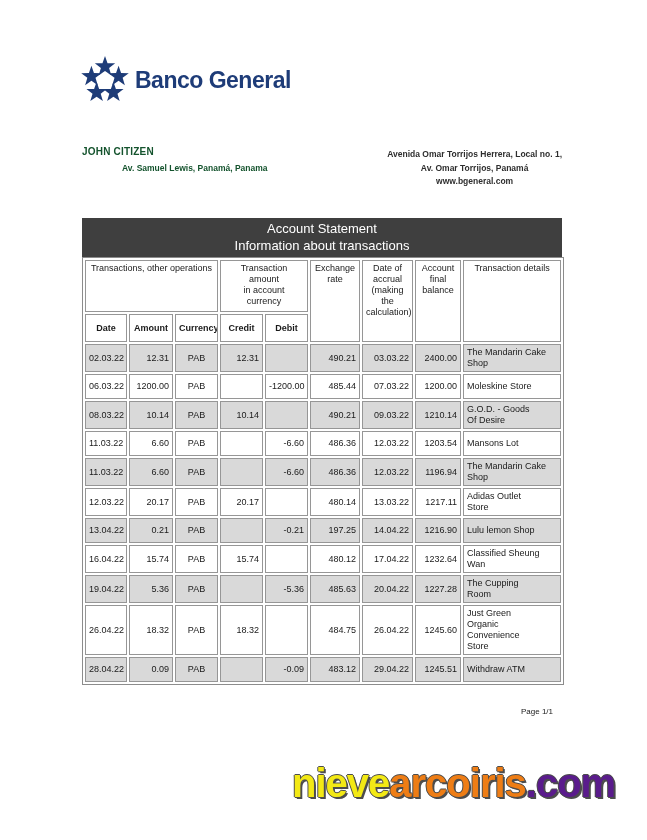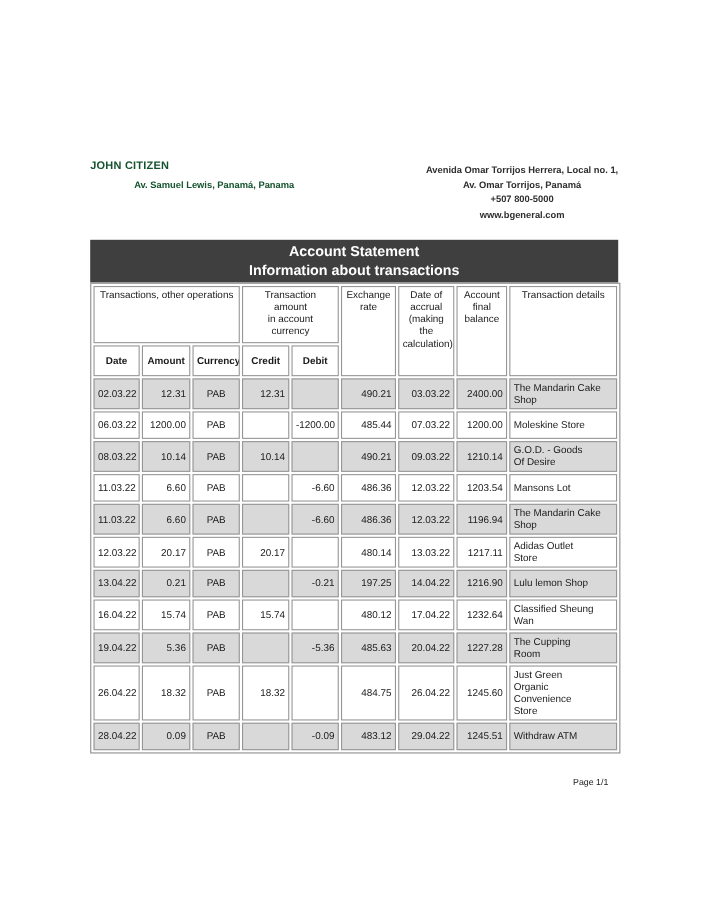--- a/index.html
+++ b/index.html
@@ -18,21 +18,21 @@
   
   .customer { position:absolute; left:82px; top:146px; color:#14532d; }
   .customer-name { font-size:10px; font-weight:bold; letter-spacing:0.2px; }
   .customer-address { font-size:8.5px; font-weight:bold; margin-top:6px;margin-left:40px; }
   .bank-contact { position:absolute; right:85px; top:148px; text-align:center;
     font-size:8.5px; font-weight:bold; color:#2e2e2e; line-height:13.5px; }
 
   
   .statement { position:absolute; left:82px; top:218px; width:480px; }
   .title-band { background:#3f3f3f; color:#ffffff; text-align:center;
-    font-weight:bold; font-size:13px; line-height:17px; padding:2px 0 3px 0; }
+    font-weight:normal; font-size:13px; line-height:17px; padding:2px 0 3px 0; }
   table.stmt { width:480px; table-layout:fixed; border-collapse:separate;
     border-spacing:2px; background:#ffffff; border:1px solid #8c8c8c; margin-top:0px; }
   table.stmt td, table.stmt th { border:1px solid #969696; font-size:9px;
     line-height:11px; color:#1a1a1a; background:#ffffff; padding:2px 3px;
     overflow:hidden; font-weight:normal; }
   tr.hdr-group th { vertical-align:top; white-space:pre-line; text-align:center; height:52px; padding-top:2px; }
   th.gh-transactions { text-align:left; font-weight:bold; padding-left:5px; }
   tr.hdr-sub th { font-weight:bold; text-align:center; height:28px; vertical-align:middle; }
   tbody td { height:25px; vertical-align:middle; }
   tbody tr.alt td { background:#d9d9d9; }
@@ -51,30 +51,42 @@
     text-shadow:1px 0 0 #4d4d4d, -1px 0 0 #4d4d4d, 0 1px 0 #4d4d4d, 0 -1px 0 #4d4d4d, 2px 2px 0 #4d4d4d; }
   .wm-1 { color:#f3e915; }
   .wm-2 { color:#ee7d15; }
   .wm-3 { color:#5a1b8c; }
 </style>
 </head>
 <body>
 
 <div class="page">
 
+  <div class="logo">
+    <svg class="logo-stars" viewBox="0 0 56 56">
+      <defs>
+        <polygon id="st" fill="#1e3c78" points="0,-12 2.82,-3.88 11.41,-3.71 4.57,1.48 7.05,9.71 0,4.8 -7.05,9.71 -4.57,1.48 -11.41,-3.71 -2.82,-3.88"></polygon>
+      </defs>
+      <use href="#st" transform="translate(28,13)"></use>
+      <use href="#st" transform="translate(43.2,24.1) rotate(72)"></use>
+      <use href="#st" transform="translate(37.4,41.9) rotate(144)"></use>
+      <use href="#st" transform="translate(18.6,41.9) rotate(216)"></use>
+      <use href="#st" transform="translate(12.8,24.1) rotate(288)"></use>
+    </svg>
+    <span class="logo-text">Banco General</span>
+  </div>
 
   <div class="customer">
     <div class="customer-name">JOHN CITIZEN</div>
     <div class="customer-address">Av. Samuel Lewis, Panamá, Panama</div>
   </div>
 
   <div class="bank-contact">
     <div>Avenida Omar Torrijos Herrera, Local no. 1,</div>
     <div>Av. Omar Torrijos, Panamá</div>
-    <div>+507 800-5000</div>
     <div>www.bgeneral.com</div>
   </div>
 
   <div class="statement">
     <div class="title-band">
       <div>Account Statement</div>
       <div>Information about transactions</div>
     </div>
 
     <table class="stmt">
@@ -246,14 +258,17 @@
             <td class="col-accrual_date">29.04.22</td>
             <td class="col-balance">1245.51</td>
             <td class="col-details">Withdraw ATM</td>
           </tr>
         </tbody>
     </table>
   </div>
 
   <div class="page-footer">Page 1/1</div>
 
+  <div class="watermark">
+    <span class="wm-1">nieve</span><span class="wm-2">arcoiris</span><span class="wm-3">.com</span>
+  </div>
 
 </div>
 
 </body></html>

